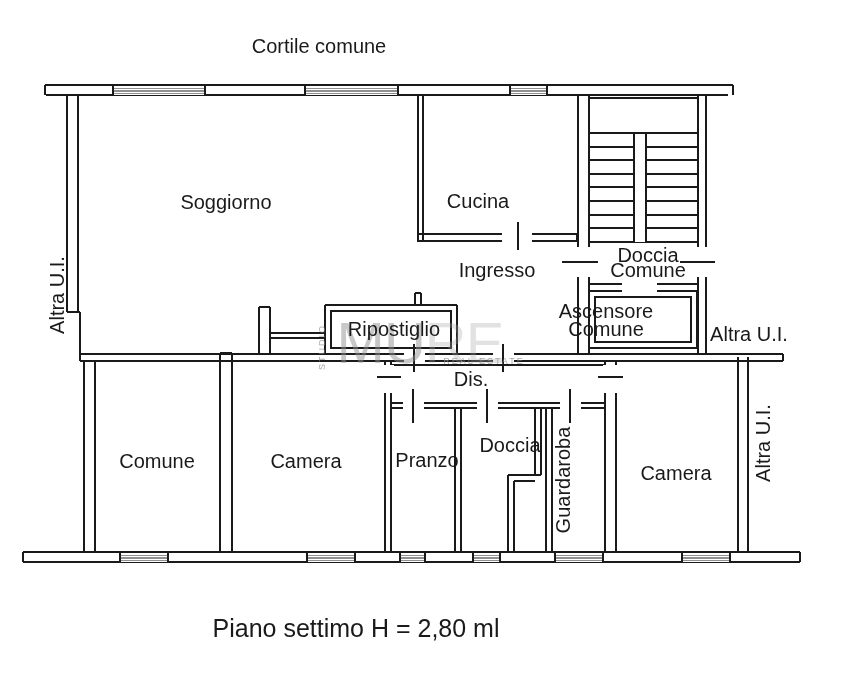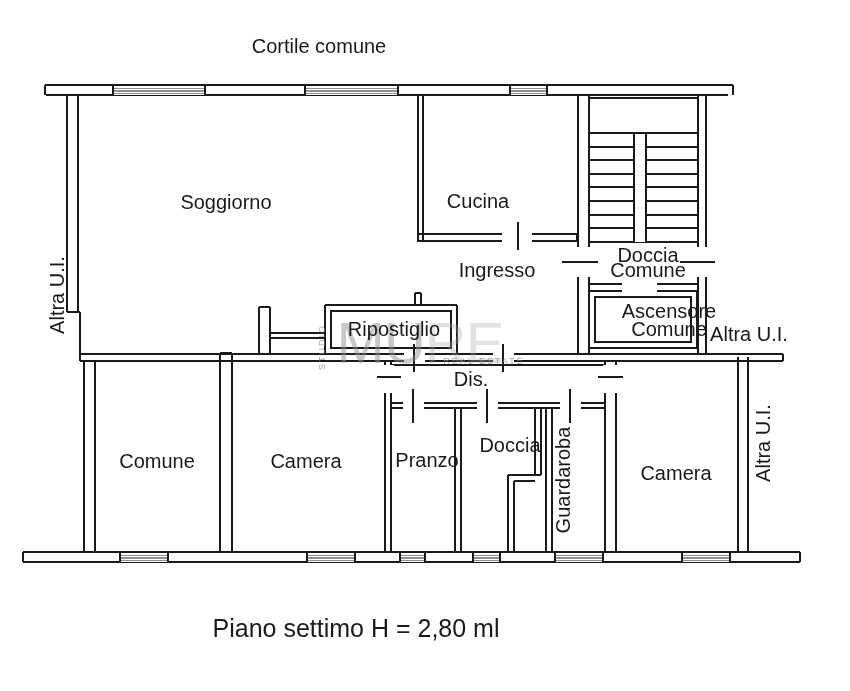--- a/index.html
+++ b/index.html
@@ -167,21 +167,21 @@
   <div class="label" style="left:319px;top:46px;">Cortile comune</div>
   <div class="label" style="left:220px;top:202px;margin-left:6px;">Soggiorno</div>
   <div class="label" style="left:478px;top:201px;">Cucina</div>
   <div class="label" style="left:497px;top:270px;">Ingresso</div>
 
   <div class="label two" style="left:648px;top:263px;">
     <span>Doccia</span>
     <span>Comune</span>
   </div>
 
-  <div class="label two wide" style="left:669px;top:320px;">
+  <div class="label two wide" style="left:606px;top:320px;">
     <span>Ascensore</span>
     <span>Comune</span>
   </div>
 
   <div class="label" style="left:394px;top:329px;">Ripostiglio</div>
   <div class="label" style="left:471px;top:379px;">Dis.</div>
   <div class="label" style="left:157px;top:461px;">Comune</div>
   <div class="label" style="left:306px;top:461px;">Camera</div>
   <div class="label" style="left:427px;top:460px;">Pranzo</div>
   <div class="label" style="left:499px;top:445px;margin-left:11px;">Doccia</div>

